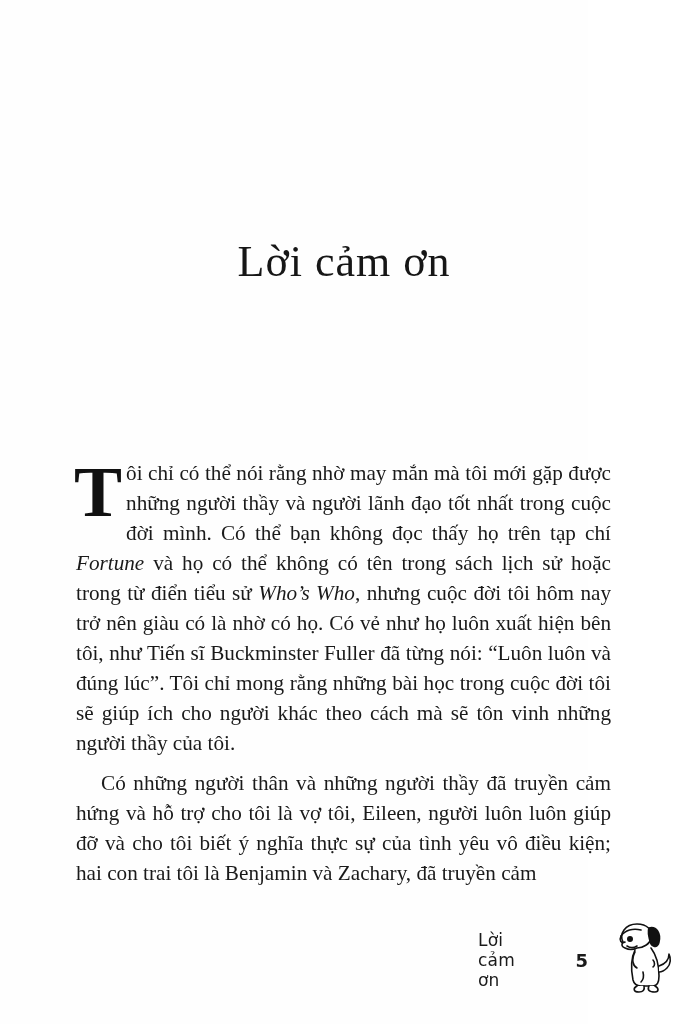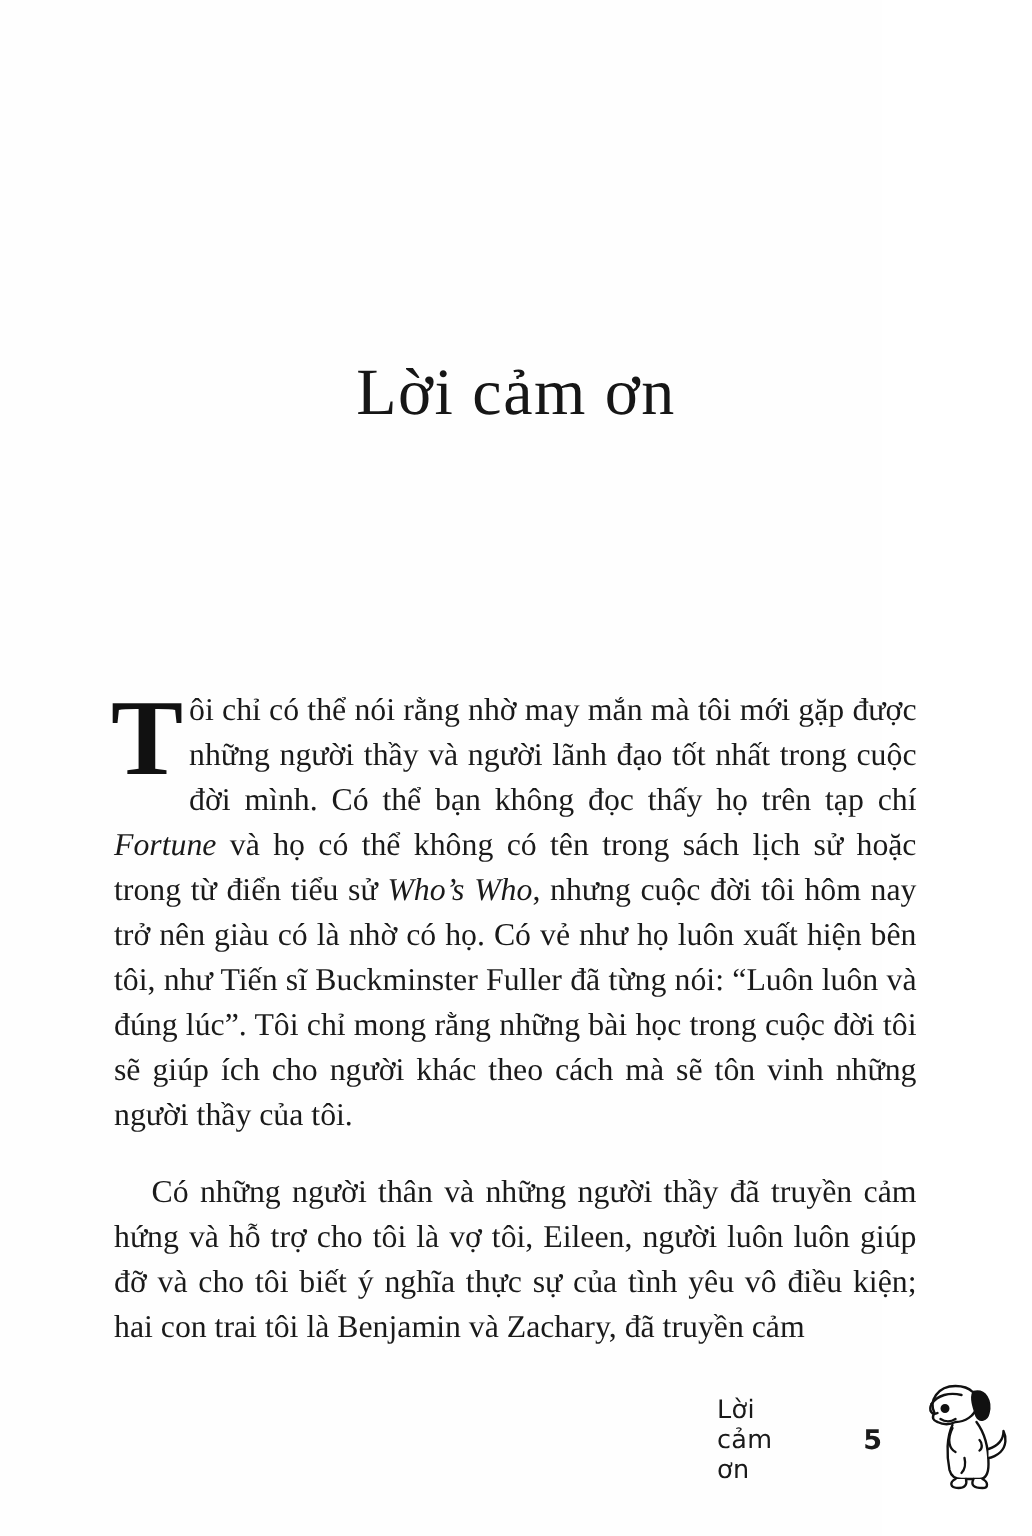--- a/index.html
+++ b/index.html
@@ -42,21 +42,21 @@
       font-size: 21.2px;
       line-height: 30px;
       color: #1a1a1a;
     }
     .body-text p {
       margin: 0;
       text-align: justify;
       text-align-last: left;
     }
     .body-text p.para2 {
-      margin-top: 21px;
+      margin-top: 10px;
       text-indent: 25px;
     }
     .drop-cap {
       float: left;
       font-family: "Liberation Serif", "DejaVu Serif", serif;
       font-size: 72px;
       line-height: 56px;
       height: 56px;
       margin: 6px 4px 0 -2px;
       color: #111;

